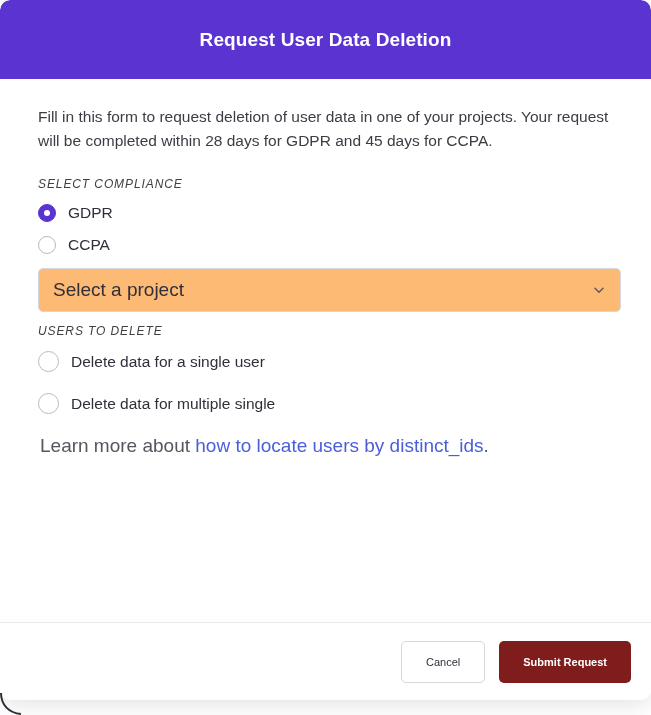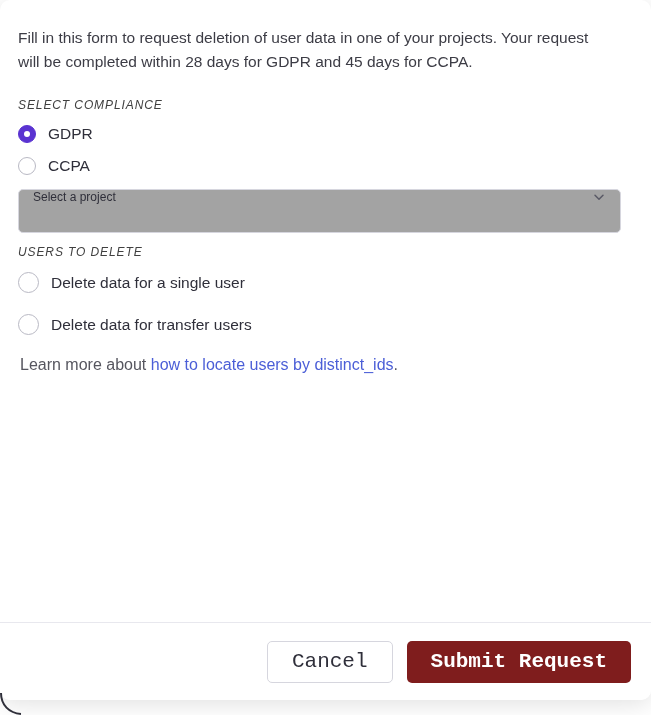--- a/index.html
+++ b/index.html
@@ -44,21 +44,21 @@
     border-top-right-radius: 10px;
   }
   .modal-title {
     color: #ffffff;
     font-size: 19px;
     font-weight: bold;
     letter-spacing: 0.1px;
   }
   .modal-body {
     flex: 1;
-    padding: 26px 30px 10px 18px;
+    padding: 26px 30px 10px 38px;
     box-sizing: border-box;
     overflow: hidden;
     position: relative;
   }
   .intro {
     color: #3c3c45;
     font-size: 15.5px;
     line-height: 1.55;
     margin: 0 0 24px 0;
     max-width: 580px;
@@ -124,25 +124,25 @@
     cursor: pointer;
   }
   .select-wrap {
     position: relative;
     margin-bottom: 12px;
   }
   .select-box {
     height: 44px;
     border: 1px solid #d6d6de;
     border-radius: 5px;
-    background: #a3a3a3;
-    display: flex;
-    align-items: flex-start;
+    background: #fdba74;
+    display: flex;
+    align-items: center;
     padding: 0 14px;
-    font-size: 12px;
+    font-size: 19px;
     color: #2f2f3a;
     box-sizing: border-box;
     cursor: pointer;
   }
   .chev {
     margin-left: auto;
     color: #5a5a66;
     display: flex;
     align-items: center;
   }
@@ -150,43 +150,43 @@
     font-size: 13.5px;
     color: #56565f;
     line-height: 1.6;
     margin: 0 0 26px 0;
     max-width: 580px;
   }
   .users-section .radio-row {
     margin-bottom: 21px;
   }
   .users-hint {
-    font-size: 16px;
+    font-size: 19px;
     color: #56565f;
     margin-top: 2px;
     padding-left: 2px;
   }
   .modal-footer {
     border-top: 1px solid #e8e8ee;
     height: 78px;
     min-height: 78px;
     display: flex;
     align-items: center;
     justify-content: flex-end;
     padding: 0 20px 0 30px;
     box-sizing: border-box;
     gap: 14px;
     background: #ffffff;
   }
   .btn {
-    font-size: 21px;
+    font-size: 11px;
     border-radius: 5px;
     box-sizing: border-box;
     cursor: pointer;
-    font-family: Liberation Mono, monospace;
+    font-family: Liberation Sans, sans-serif;
   }
   .btn-cancel {
     background: #ffffff;
     border: 1px solid #d6d6de;
     color: #2f2f3a;
     height: 42px;
     padding: 0 24px;
   }
   .btn-submit {
     background: #7f1d1d;
@@ -205,20 +205,23 @@
     pointer-events: none;
   }
 </style>
 </head>
 <body>
 
 <div class="page-bg"></div>
 
 <div class="modal">
 
+  <div class="modal-header">
+    <div class="modal-title">Request User Data Deletion</div>
+  </div>
 
   <div class="modal-body">
 
     <p class="intro">Fill in this form to request deletion of user data in one of your projects. Your request will be completed within 28 days for GDPR and 45 days for CCPA.</p>
 
     <div class="section-label">SELECT COMPLIANCE</div>
 
     <div class="radio-row">
       <span class="radio selected"></span>
       <span class="radio-label">GDPR</span>
@@ -246,21 +249,21 @@
     <div class="users-section">
       <div class="section-label">USERS TO DELETE</div>
 
       <div class="radio-row">
         <span class="radio large"></span>
         <span class="radio-label">Delete data for a single user</span>
       </div>
 
       <div class="radio-row">
         <span class="radio large"></span>
-        <span class="radio-label">Delete data for transfer users</span>
+        <span class="radio-label">Delete data for multiple single</span>
       </div>
 
       <div class="users-hint"><span>Learn more about </span><a class="link">how to locate users by distinct_ids</a><span>.</span></div>
     </div>
 
   </div>
 
   <div class="modal-footer">
     <button class="btn btn-cancel">Cancel</button>
     <button class="btn btn-submit">Submit Request</button>

